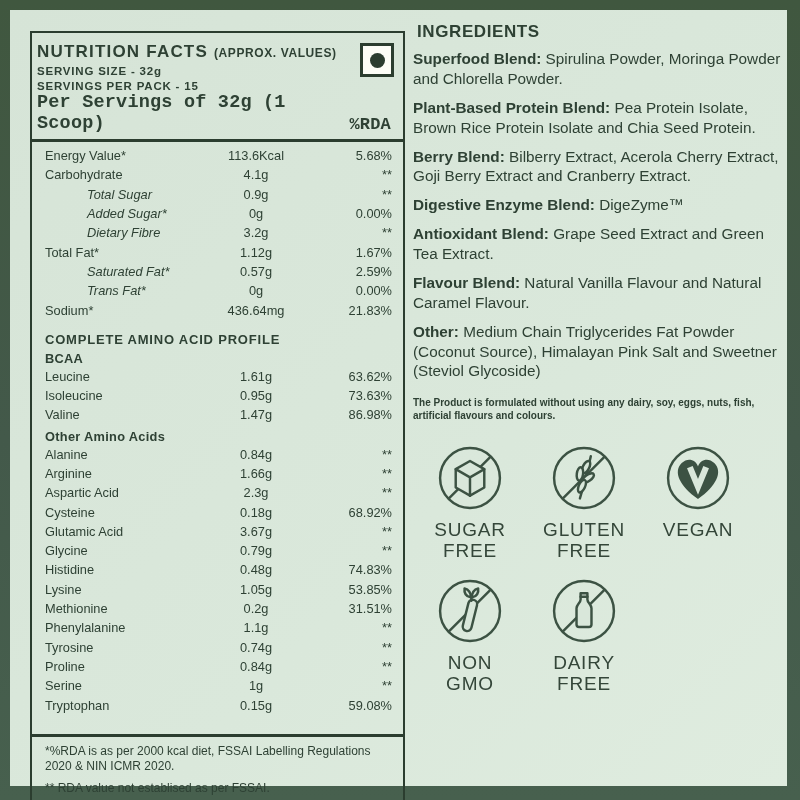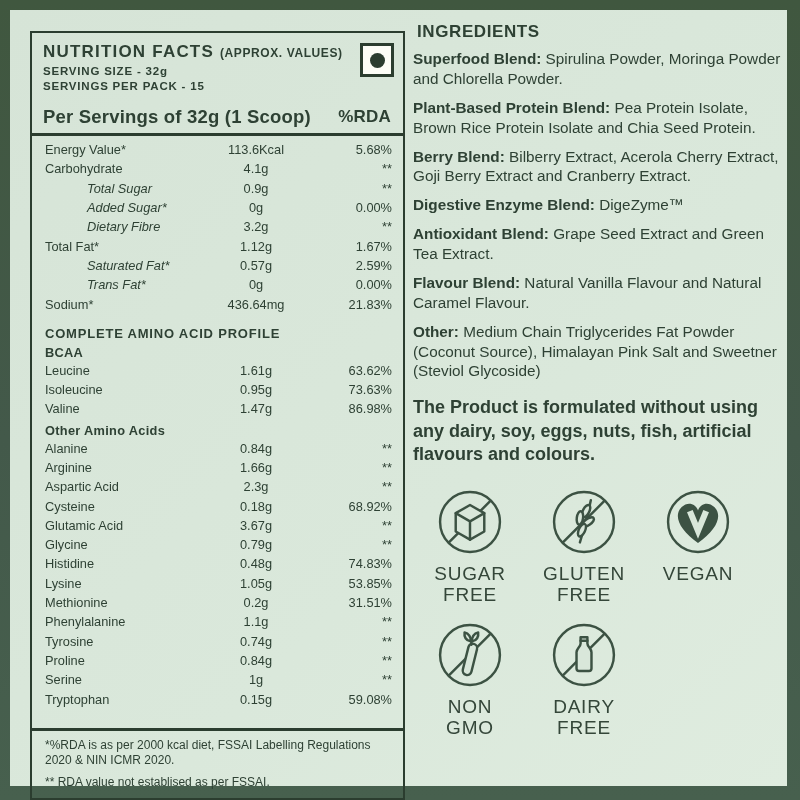--- a/index.html
+++ b/index.html
@@ -11,52 +11,52 @@
   }
   .panel{
     position:absolute;left:10px;top:10px;width:777px;height:776px;
     background:linear-gradient(135deg,#d6e4d7 0%,#dae8db 60%,#dfecdf 100%);
   }
   
   .nfbox{
     position:absolute;left:20px;top:21px;width:371px;
     border:2px solid #2b3d2f;background:transparent;
   }
-  .nf-header{position:relative;padding:9px 12px 5px 11px;}
+  .nf-header{position:relative;padding:9px 12px 5px 5px;}
   .nf-title{font-size:17px;font-weight:bold;letter-spacing:1.2px;line-height:1.15;}
   .nf-title .suffix{font-size:12px;letter-spacing:.6px;}
   .nf-sub{font-size:11.5px;font-weight:bold;letter-spacing:.8px;margin-top:3px;}
   .veg{
     position:absolute;right:9px;top:10px;width:28px;height:28px;
     border:3px solid #2b3d2f;background:#fcfdf6;
     display:flex;align-items:center;justify-content:center;
   }
   .veg-dot{width:15px;height:15px;border-radius:50%;background:#2b3d2f;}
-  .per-row{display:flex;justify-content:space-between;align-items:center;
-    font-size:18.5px;font-weight:bold;margin-top:14px;letter-spacing:.2px;}
+  .per-row{display:flex;justify-content:space-between;align-items:flex-end;
+    font-size:18.5px;font-weight:bold;margin-top:0;letter-spacing:.2px;font-family:Liberation Mono, monospace;}
   .per-row .rda-h{font-size:17px;}
   .thick{border-top:3px solid #2b3d2f;}
   .nf-rows{padding:5px 11px 2px 13px;}
   .nrow{display:grid;grid-template-columns:1fr 108px 82px;
     font-size:12.8px;line-height:1.26;padding:1.6px 0;}
   .nrow .lab{text-align:left;}
   .nrow .val{text-align:center;}
   .nrow .rda{text-align:right;}
   .nrow.indent .lab{padding-left:42px;font-style:italic;}
   .sec-title{font-size:13px;font-weight:bold;letter-spacing:.8px;padding:10px 13px 2px;}
   .sub-title{font-size:12.8px;font-weight:bold;letter-spacing:.3px;padding:2px 13px 1px;}
   .nf-foot{border-top:3px solid #2b3d2f;padding:7px 11px 8px 13px;}
   .nf-foot p{margin:0 0 7px;font-size:12px;line-height:1.25;}
   .nf-foot p:last-child{margin-bottom:0;}
   
   .rightcol{position:absolute;left:403px;top:12px;width:368px;}
   .ing-title{font-size:17px;font-weight:bold;letter-spacing:.6px;margin:0 4px 7px;}
   .ing{font-size:15.3px;line-height:1.3;margin:0 0 9px;}
   .ing strong{font-weight:bold;}
-  .formulated{font-size:18px;line-height:1.3;font-weight:bold;margin:15px 0 0;}
+  .formulated{font-size:10px;line-height:1.3;font-weight:bold;margin:15px 0 0;}
   
   .badge-row{display:flex;margin-top:22px;}
   .badge-row.second{margin-top:16px;}
   .badge{width:114px;display:flex;flex-direction:column;align-items:center;}
   .badge svg{width:68px;height:68px;display:block;}
   .badge-label{
     margin-top:8px;font-size:19px;font-weight:normal;letter-spacing:.8px;
     text-align:center;line-height:1.08;white-space:pre-line;color:#344639;
   }
   .ic{stroke:#3c5243;stroke-width:3.6;fill:none;stroke-linecap:round;stroke-linejoin:round;}

